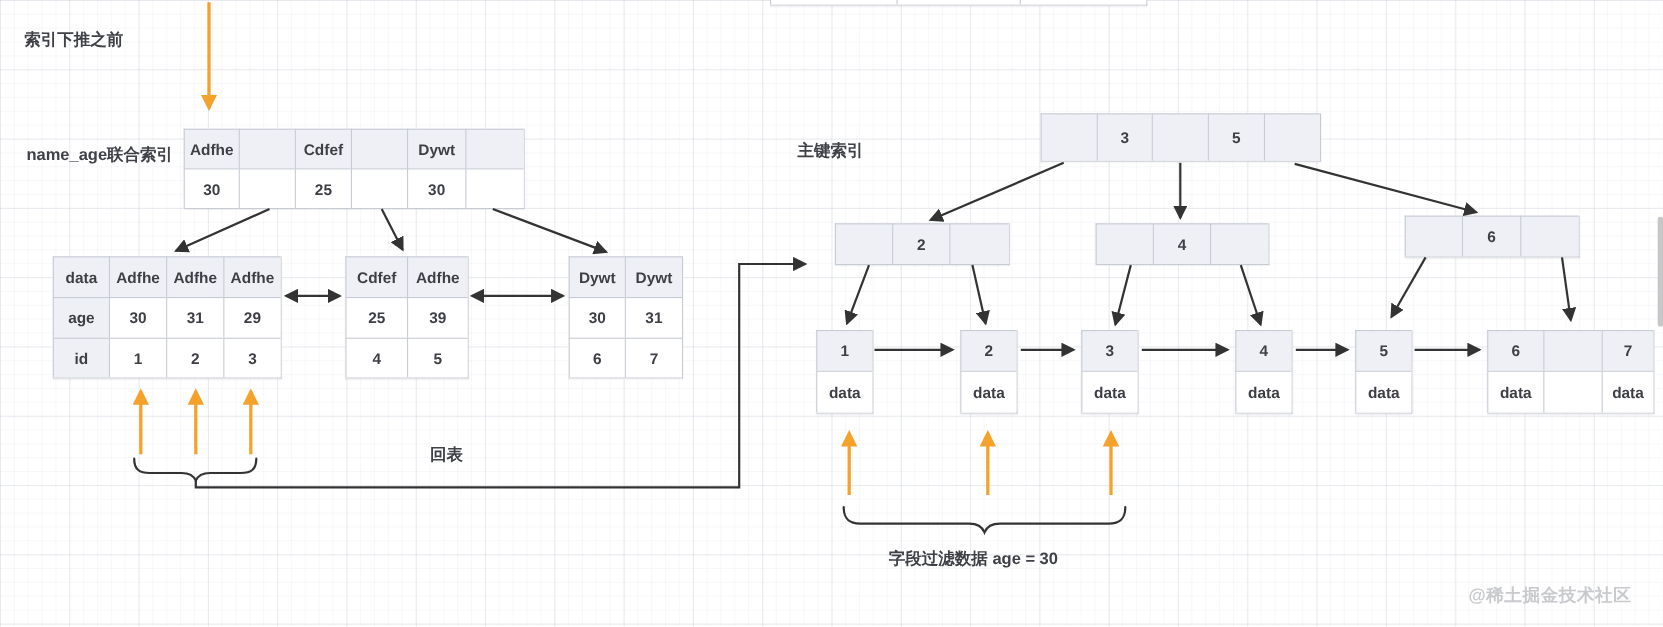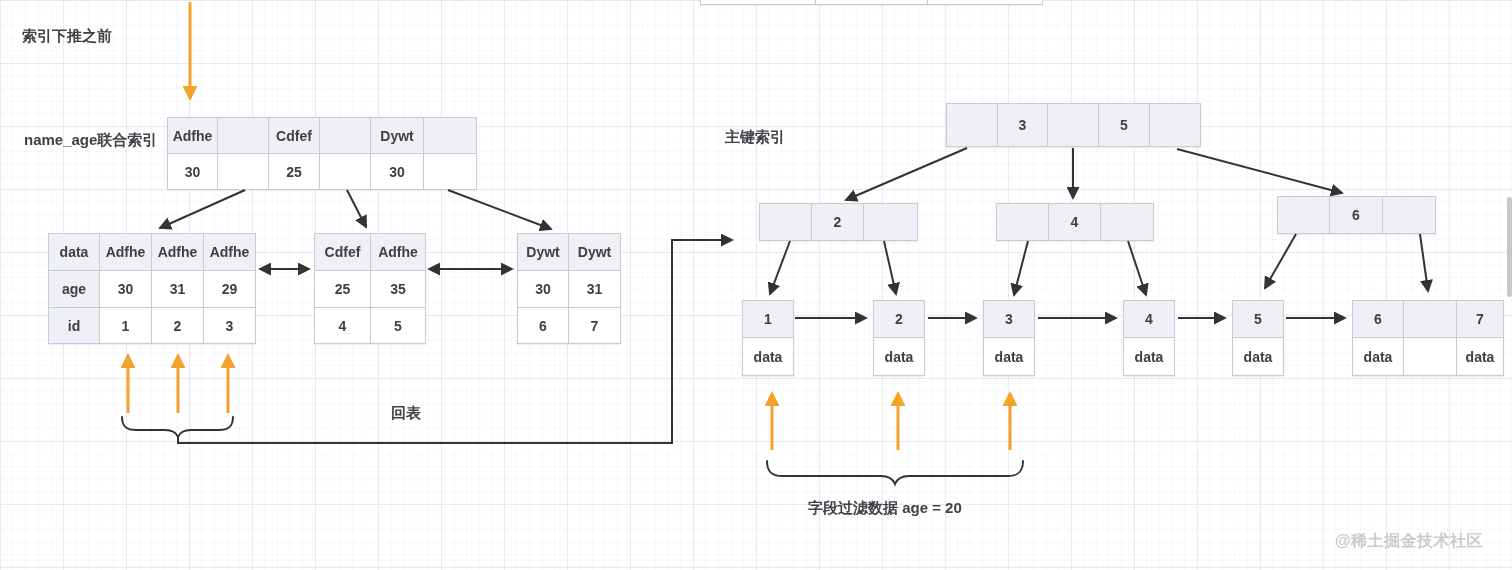--- a/index.html
+++ b/index.html
@@ -39,21 +39,21 @@
   <div class="tbl" style="left:700px;top:-2px;grid-template-columns:115px 112px 115px;grid-template-rows:6px">
     <div class="c"></div>
     <div class="c"></div>
     <div class="c"></div>
   </div>
 
   <div class="lbl" style="left:22px;top:27px">索引下推之前</div>
   <div class="lbl" style="left:24px;top:131px">name_age联合索引</div>
   <div class="lbl" style="left:725px;top:128px">主键索引</div>
   <div class="lbl" style="left:391px;top:404px">回表</div>
-  <div class="lbl" style="left:808px;top:499px">字段过滤数据 age = 20</div>
+  <div class="lbl" style="left:808px;top:499px">字段过滤数据 age = 30</div>
   <div class="watermark" style="left:1335px;top:531px">@稀土掘金技术社区</div>
 
   <div class="tbl" style="left:167px;top:117px;grid-template-columns:50px 51px 51px 51px 53px 53px;grid-template-rows:36px 36px">
     <div class="c f">Adfhe</div>
     <div class="c f"></div>
     <div class="c f">Cdfef</div>
     <div class="c f"></div>
     <div class="c f">Dywt</div>
     <div class="c f"></div>
     <div class="c">30</div>
@@ -76,21 +76,21 @@
     <div class="c f">id</div>
     <div class="c">1</div>
     <div class="c">2</div>
     <div class="c">3</div>
   </div>
 
   <div class="tbl" style="left:314px;top:233px;grid-template-columns:56px 55px;grid-template-rows:37px 37px 36px">
     <div class="c f">Cdfef</div>
     <div class="c f">Adfhe</div>
     <div class="c">25</div>
-    <div class="c">35</div>
+    <div class="c">39</div>
     <div class="c">4</div>
     <div class="c">5</div>
   </div>
 
   <div class="tbl" style="left:517px;top:233px;grid-template-columns:51px 52px;grid-template-rows:37px 37px 36px">
     <div class="c f">Dywt</div>
     <div class="c f">Dywt</div>
     <div class="c">30</div>
     <div class="c">31</div>
     <div class="c">6</div>

